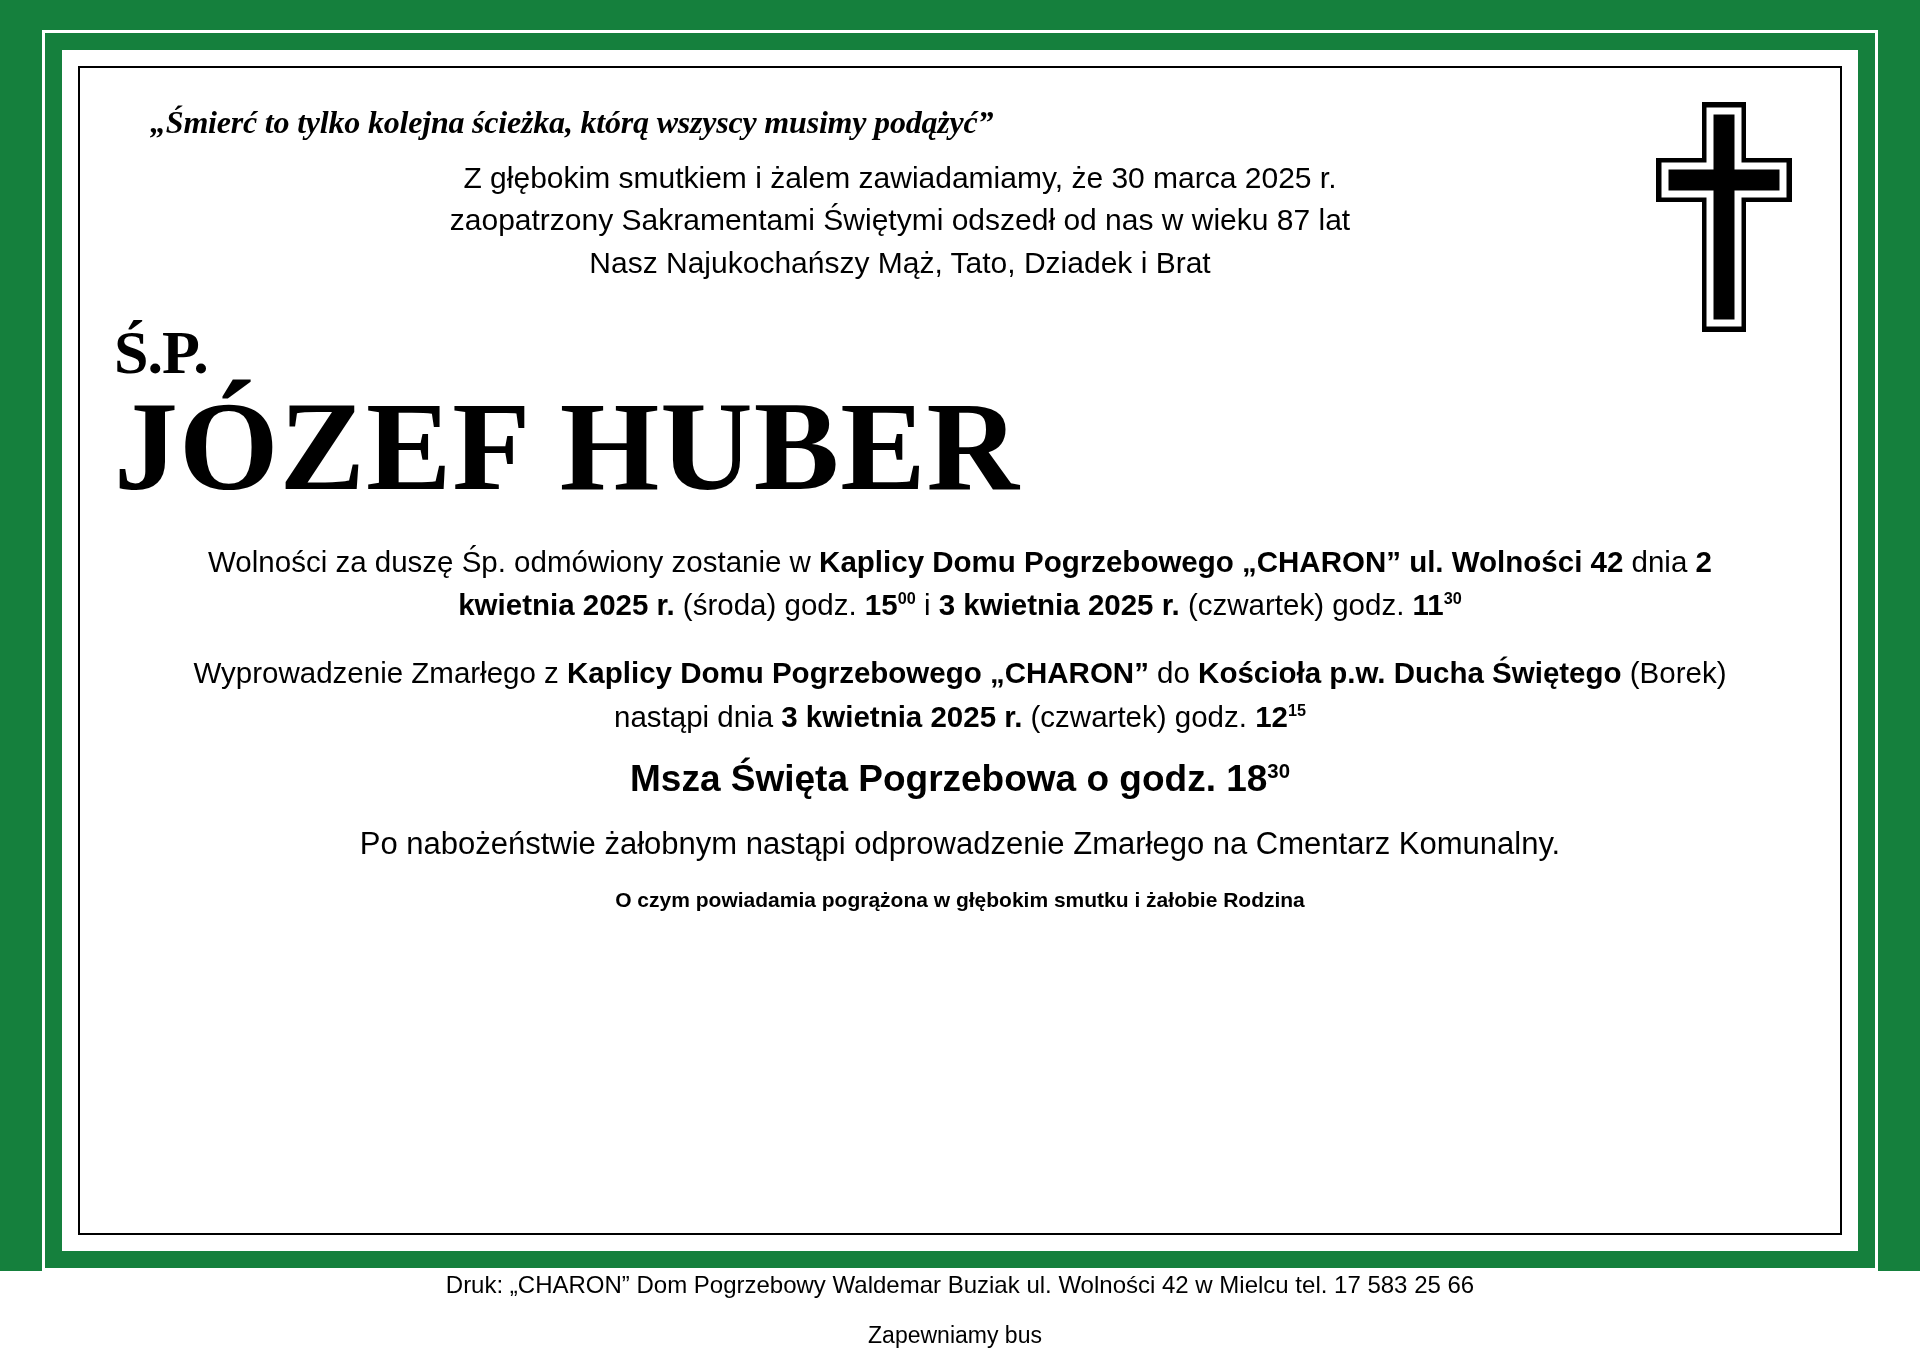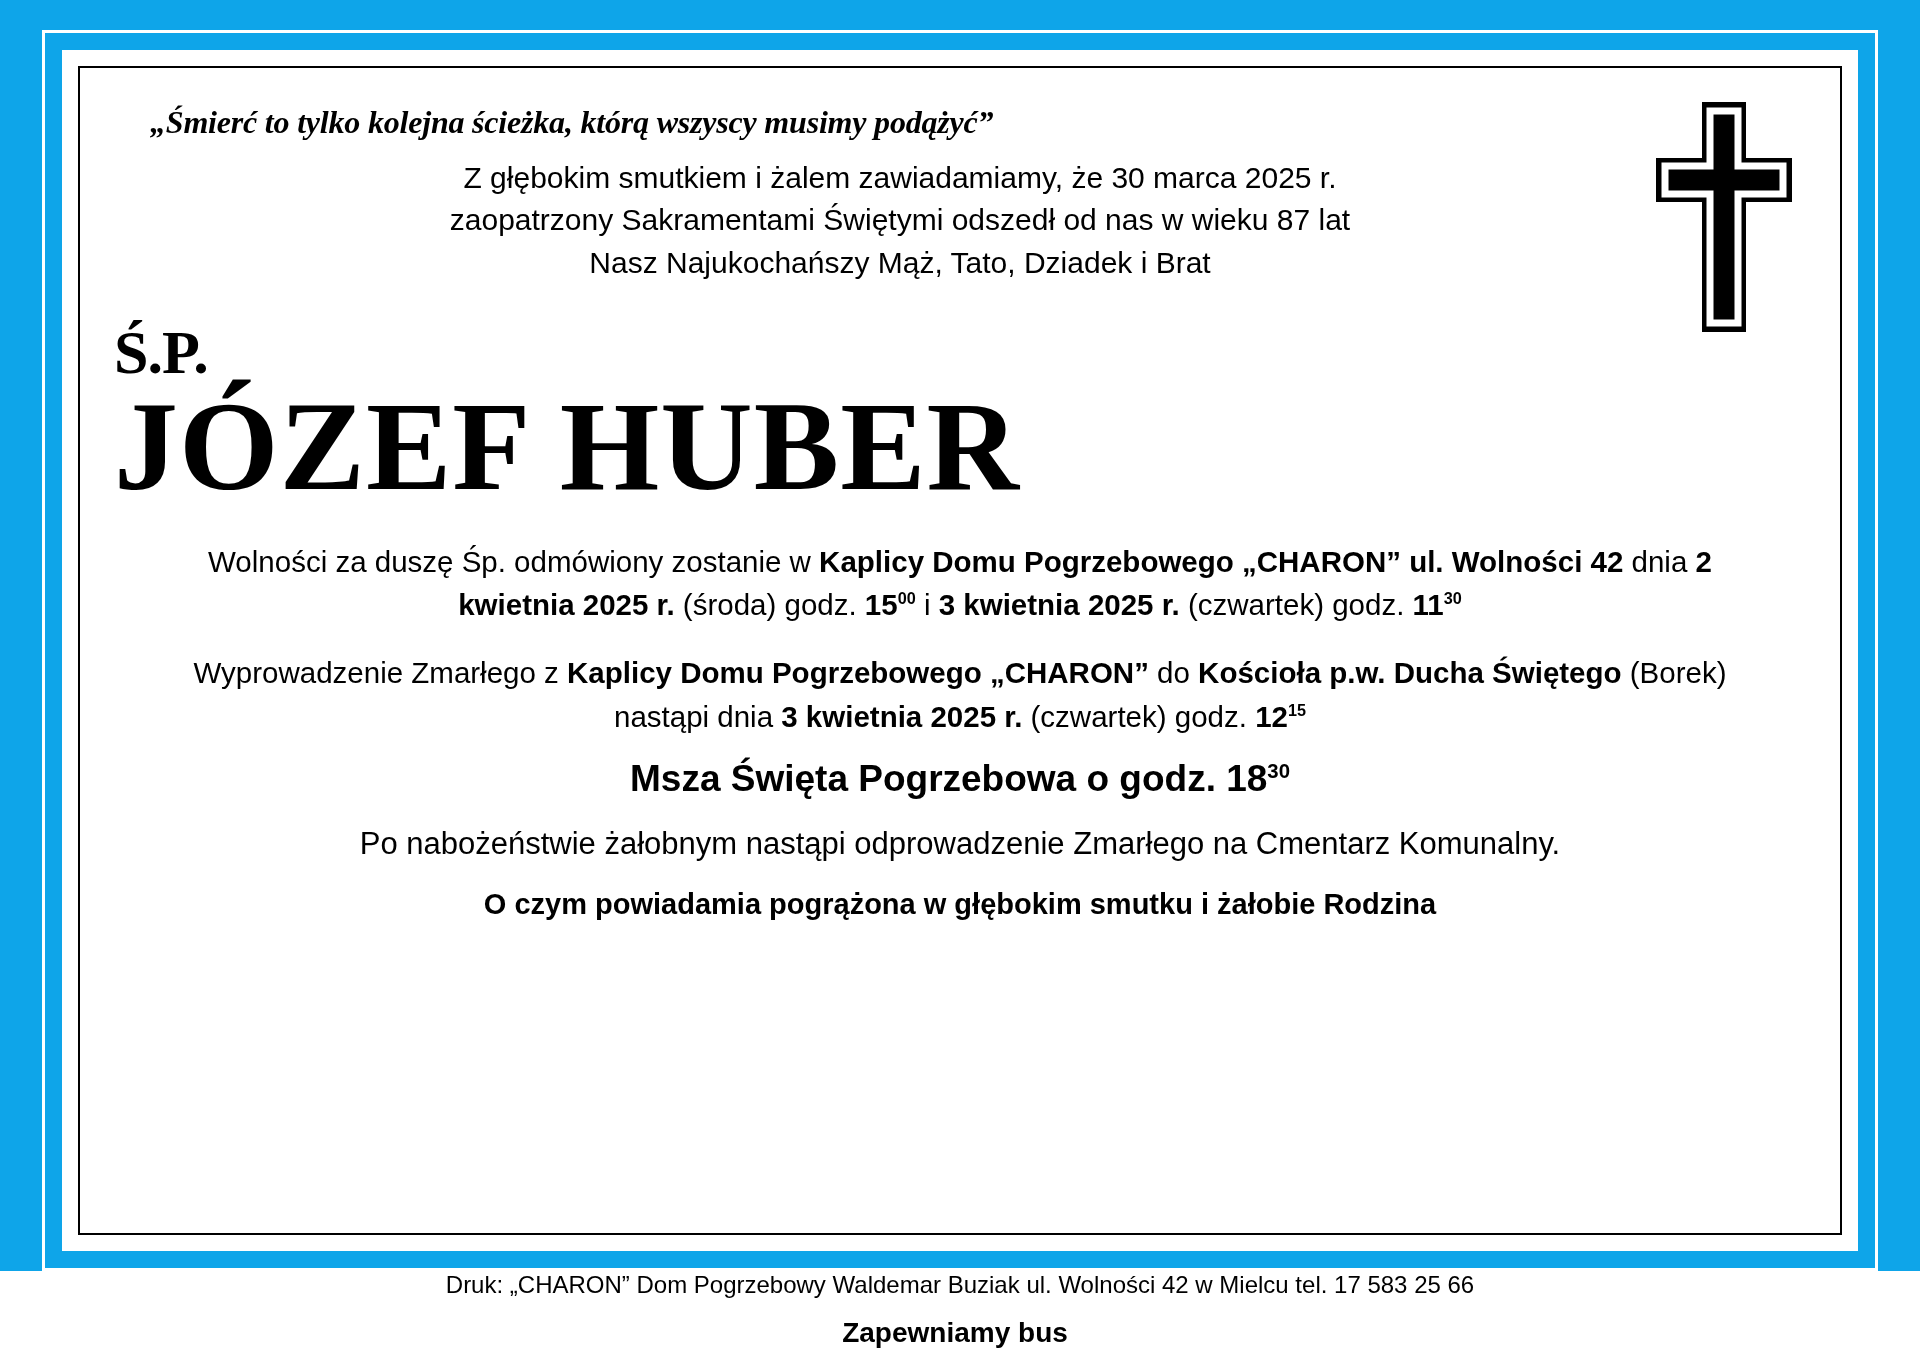--- a/index.html
+++ b/index.html
@@ -10,21 +10,21 @@
   body {
     width: 1920px;
     height: 1349px;
     font-family: "Liberation Sans", sans-serif;
     overflow: hidden;
   }
   .poster {
     position: relative;
     width: 1920px;
     height: 1349px;
-    background: #0ea5e9;
+    background: #15803d;
     box-sizing: border-box;
   }
   
   .frame-outer {
     position: absolute;
     left: 42px;
     top: 30px;
     right: 42px;
     bottom: 78px;
     border: 3px solid #ffffff;
@@ -118,21 +118,21 @@
     margin: 6px 0 26px 0;
   }
   .after {
     text-align: center;
     font-size: 31px;
     margin: 0 0 26px 0;
   }
   .family {
     text-align: center;
     font-weight: bold;
-    font-size: 29px;
+    font-size: 21px;
     margin: 0 0 6px 0;
   }
   
   .cross {
     position: absolute;
     right: 66px;
     top: 52px;
     width: 136px;
     height: 230px;
   }
@@ -151,24 +151,23 @@
     justify-content: space-between;
     padding: 0 44px;
     box-sizing: border-box;
     flex-direction: column;
   }
   .footer-left {
     font-size: 24px;
     white-space: nowrap;
   }
   .footer-right {
-    font-size: 28px;
+    font-size: 23px;
     white-space: nowrap;
     padding-right: 10px;
-    font-weight: bold;
   }
 </style>
 </head>
 <body>
 
 <div class="poster">
 
   <div class="frame-outer"></div>
 
   <div class="card">

